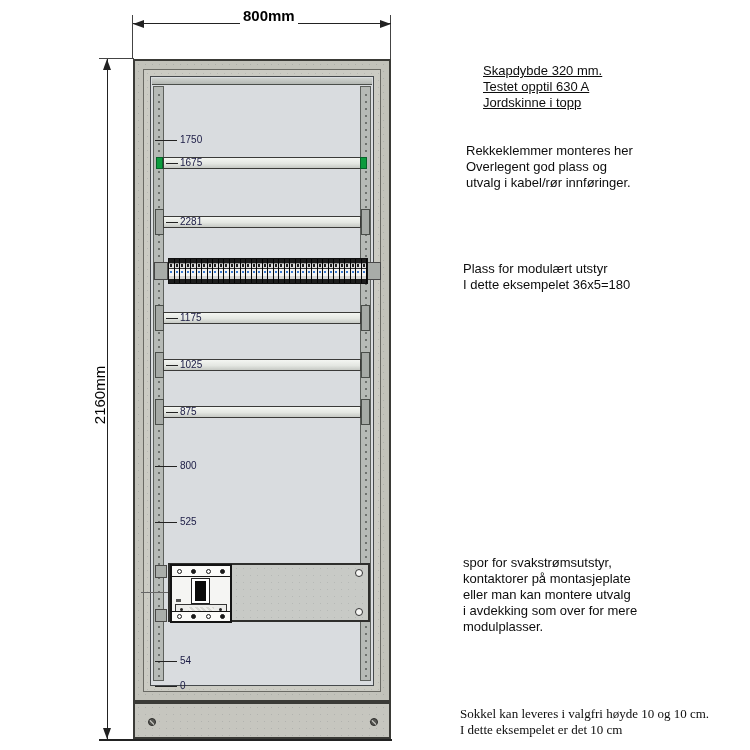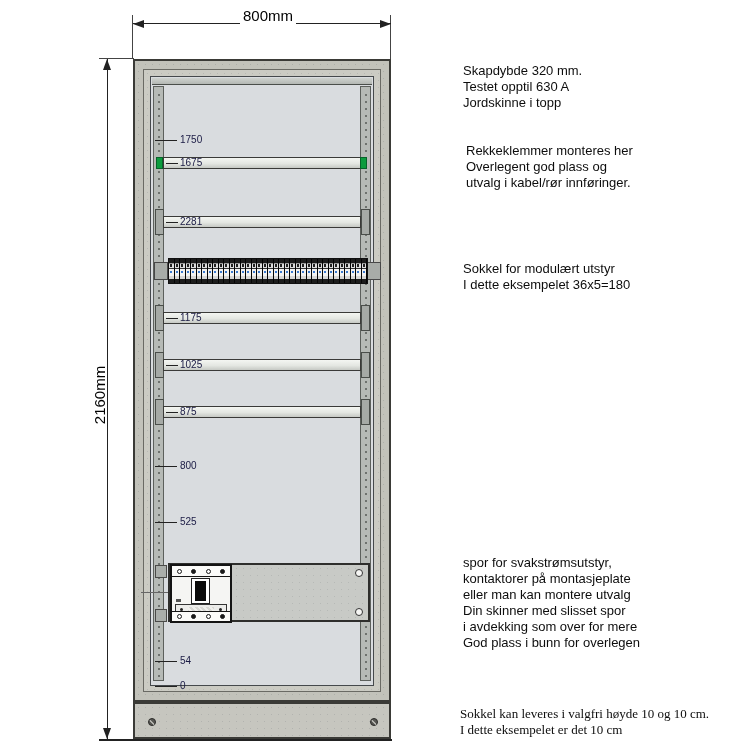--- a/index.html
+++ b/index.html
@@ -114,21 +114,21 @@
 <body>
 
 <div class="canvas">
 
   <div>
     <div class="ext" style="left:132px;top:15px;width:1px;height:44px;"></div>
     <div class="ext" style="left:390px;top:15px;width:1px;height:44px;"></div>
     <div class="dimline" style="left:133px;top:23px;width:258px;height:1px;"></div>
     <div class="arrow left" style="left:133px;top:20px;"></div>
     <div class="arrow right" style="left:380px;top:20px;"></div>
-    <div class="dim-label" style="left:240px;top:7px;">800mm</div>
+    <div class="dim-label" style="left:240px;top:7px;font-weight:bold;">800mm</div>
   </div>
 
   <div>
     <div class="ext" style="left:99px;top:58px;width:35px;height:1px;"></div>
     <div class="dimline" style="left:107px;top:59px;width:1px;height:680px;"></div>
     <div class="arrow up" style="left:103px;top:59px;"></div>
     <div class="arrow down" style="left:103px;top:728px;"></div>
     <div class="dim-label" style="left:99px;top:395px;transform:translate(-50%,-50%) rotate(-90deg);background:transparent;">2160mm</div>
   </div>
 
@@ -269,40 +269,39 @@
     </div>
   </div>
 
   <div class="sokkel">
     <div class="screw" style="left:13px;"></div>
     <div class="screw" style="right:11px;"></div>
   </div>
   <div class="ground"></div>
 
   <div id="anno-layer">
-      <div class="anno" style="left: 463px; top: 63px;">
+      <div class="anno" style="left: 483px; top: 63px; text-decoration: underline;">
         <div class="">Skapdybde 320 mm.</div>
         <div class="">Testet opptil 630 A</div>
         <div class="">Jordskinne i topp</div>
       </div>
       <div class="anno" style="left: 466px; top: 143px;">
         <div class="">Rekkeklemmer monteres her</div>
         <div class="">Overlegent god plass og</div>
         <div class="">utvalg i kabel/rør innføringer.</div>
       </div>
       <div class="anno" style="left: 463px; top: 261px;">
-        <div class="">Sokkel for modulært utstyr</div>
+        <div class="">Plass for modulært utstyr</div>
         <div class="">I dette eksempelet 36x5=180</div>
       </div>
       <div class="anno" style="left: 463px; top: 555px;">
         <div class="">spor for svakstrømsutstyr,</div>
         <div class="">kontaktorer på montasjeplate</div>
         <div class="">eller man kan montere utvalg</div>
-        <div class="">Din skinner med slisset spor</div>
         <div class="">i avdekking som over for mere</div>
-        <div class="">God plass i bunn for overlegen</div>
+        <div class="">modulplasser.</div>
       </div>
       <div class="anno" style="left: 460px; top: 706px; font-family: Liberation Serif, serif;">
         <div class="">Sokkel kan leveres i valgfri høyde 10 og 10 cm.</div>
         <div class="">I dette eksempelet er det 10 cm</div>
       </div>
     </div>
 </div>
 
 </body></html>

